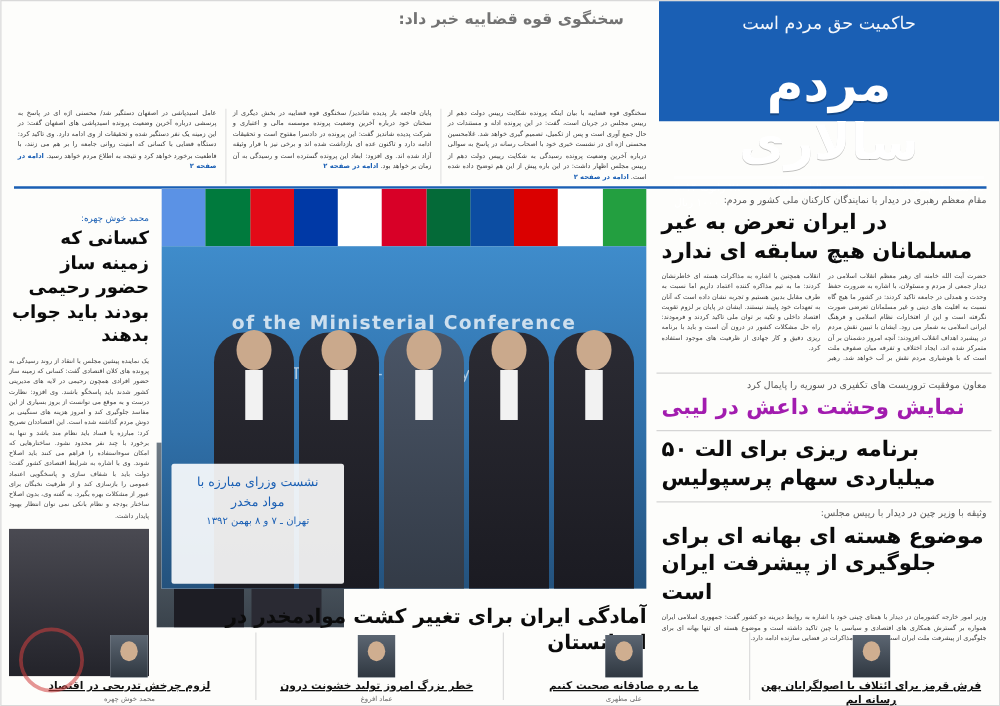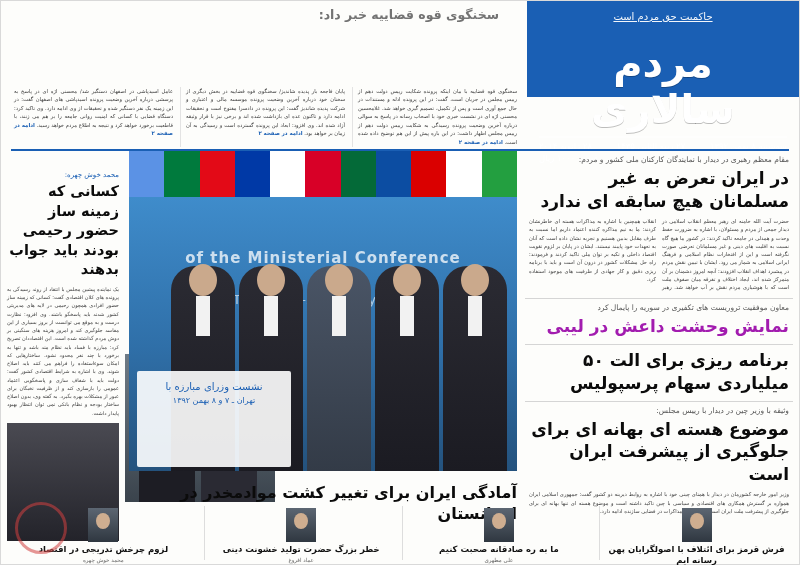--- a/index.html
+++ b/index.html
@@ -20,21 +20,21 @@
   
   .masthead{
     position:absolute;top:0;right:0;width:272px;height:96px;
     background:#1a5fb4;
     color:#fff;
     box-sizing:border-box;
     padding:6px 10px 0 10px;
     text-align:center;
   }
   .masthead-slogan{
-    font-size:10px;letter-spacing:0;margin-top:4px;opacity:.95;text-decoration:underline;
+    font-size:14px;letter-spacing:0;margin-top:4px;opacity:.95;
   }
   .masthead-title{
     font-size:40px;font-weight:bold;line-height:1.15;margin-top:18px;
     text-shadow:0 1px 0 rgba(0,0,0,.25);
   }
   .masthead-rule{
     height:2px;background:#ffffff;opacity:.6;margin:4px 2px 3px 2px;
   }
   .masthead-dateline{
     font-size:8.5px;display:flex;justify-content:space-between;direction:rtl;
@@ -70,21 +70,21 @@
   
   .col-right{
     position:absolute;top:150px;right:6px;width:268px;bottom:60px;
     direction:rtl;
   }
   .art{
     border-bottom:1px solid #d5d5d5;padding:4px 4px 6px 4px;
   }
   .art-kicker{font-size:7.5px;color:#555;text-align:right;margin-bottom:3px;}
   .art-title{
-    font-size:17px;font-weight:bold;color:#0b0b0b;text-align:right;line-height:1.35;
+    font-size:17px;font-weight:bold;color:#0b0b0b;text-align:left;line-height:1.35;
   }
   .art-title.blue{color:#a21caf;}
   .art-body{
     font-size:5.2px;line-height:1.6;color:#3d3d3d;text-align:justify;margin-top:4px;
     column-count:2;column-gap:6px;
   }
 
   
   .photo-main{
     position:absolute;top:150px;right:282px;width:388px;height:320px;
@@ -102,21 +102,21 @@
   .stage-text{
     position:absolute;top:52px;right:6px;left:6px;color:rgba(255,255,255,.75);
     font-size:15px;font-weight:bold;text-align:center;letter-spacing:1px;
     white-space:nowrap;overflow:hidden;
   }
   .stage-text2{
     position:absolute;top:95px;right:6px;left:6px;color:rgba(255,255,255,.6);
     font-size:13px;text-align:center;white-space:nowrap;overflow:hidden;
   }
   .podium{
-    position:absolute;bottom:4px;left:8px;width:154px;height:96px;
+    position:absolute;bottom:4px;left:8px;width:138px;height:96px;
     background:rgba(255,255,255,.9);border-radius:2px;
     color:#1a5fb4;font-size:10px;text-align:center;padding-top:8px;
     box-sizing:border-box;line-height:1.6;
   }
   .figure{
     position:absolute;bottom:0;width:64px;height:205px;
     background:linear-gradient(#2b2b33,#1b1b22);
     border-radius:24px 24px 0 0;
   }
   .figure .head{
@@ -162,21 +162,21 @@
   .bcell{
     flex:1;position:relative;border-left:1px solid #ddd;padding:2px 4px;
     box-sizing:border-box;text-align:center;
   }
   .bcell:last-child{border-left:none;}
   .bthumb{
     width:30px;height:34px;background:#9aa3ad;margin:0 auto 2px auto;position:relative;overflow:hidden;
   }
   .bthumb .bg{position:absolute;inset:0;background:linear-gradient(#5c6672,#2f3740);}
   .bthumb .hd{position:absolute;top:5px;left:50%;transform:translateX(-50%);width:14px;height:16px;border-radius:50%;background:#cfae90;}
-  .btitle{font-size:8.5px;font-weight:bold;color:#111;line-height:1.3;}
+  .btitle{font-size:8.5px;font-weight:bold;color:#111;line-height:1.3;text-decoration:underline;}
   .bname{font-size:5.5px;color:#666;margin-top:2px;}
   .photo-wide{
     position:absolute;left:124px;bottom:62px;width:150px;height:148px;
     background:#cfd5da;overflow:hidden;
   }
   .photo-wide .bg{position:absolute;inset:0;background:linear-gradient(#6f7b86,#3a434c);}
   .photo-wide .m1,.photo-wide .m2{
     position:absolute;bottom:0;width:56px;height:110px;background:#1d1d24;border-radius:20px 20px 0 0;
   }
   .photo-wide .m1{left:14px;}
@@ -291,20 +291,21 @@
           <div class="head"></div>
           <div class="shirt"></div>
         </div>
       <div class="figure" style="right:282px">
           <div class="head"></div>
           <div class="shirt"></div>
         </div>
 
       <div class="podium">
         <div>نشست وزرای مبارزه با</div>
+        <div>مواد مخدر</div>
         <div style="font-size:8px">تهران ـ ۷ و ۸ بهمن ۱۳۹۲</div>
       </div>
     </div>
   </div>
 
   <div class="cap-title">آمادگی ایران برای تغییر کشت موادمخدر در افغانستان</div>
 
   <div class="col-left">
     <div class="op-kicker">محمد خوش چهره:</div>
     <div class="op-title">کسانی که زمینه ساز حضور رحیمی بودند باید جواب بدهند</div>
@@ -329,21 +330,21 @@
           <div class="hd"></div>
         </div>
       <div class="btitle">ما به ره صادقانه صحبت کنیم</div>
       <div class="bname">علی مطهری</div>
     </div>
     <div class="bcell">
       <div class="bthumb">
           <div class="bg"></div>
           <div class="hd"></div>
         </div>
-      <div class="btitle">خطر بزرگ حضرت تولید خشونت دینی</div>
+      <div class="btitle">خطر بزرگ امروز تولید خشونت درون</div>
       <div class="bname">عماد افروغ</div>
     </div>
     <div class="bcell">
       <div class="bthumb">
           <div class="bg"></div>
           <div class="hd"></div>
         </div>
       <div class="btitle">لزوم چرخش تدریجی در اقتصاد</div>
       <div class="bname">محمد خوش چهره</div>
     </div>

